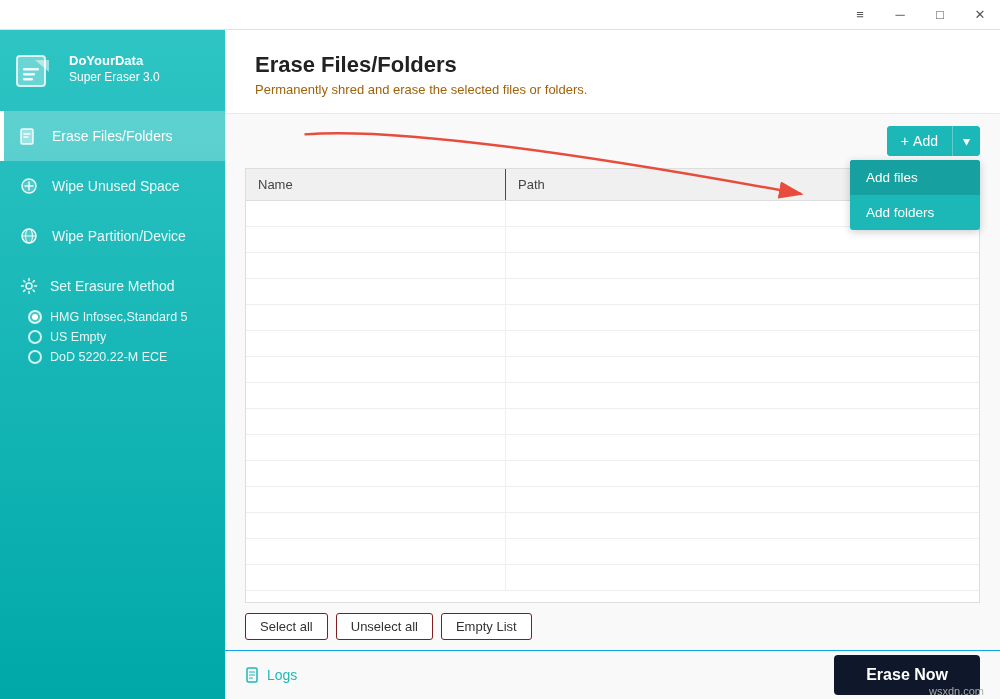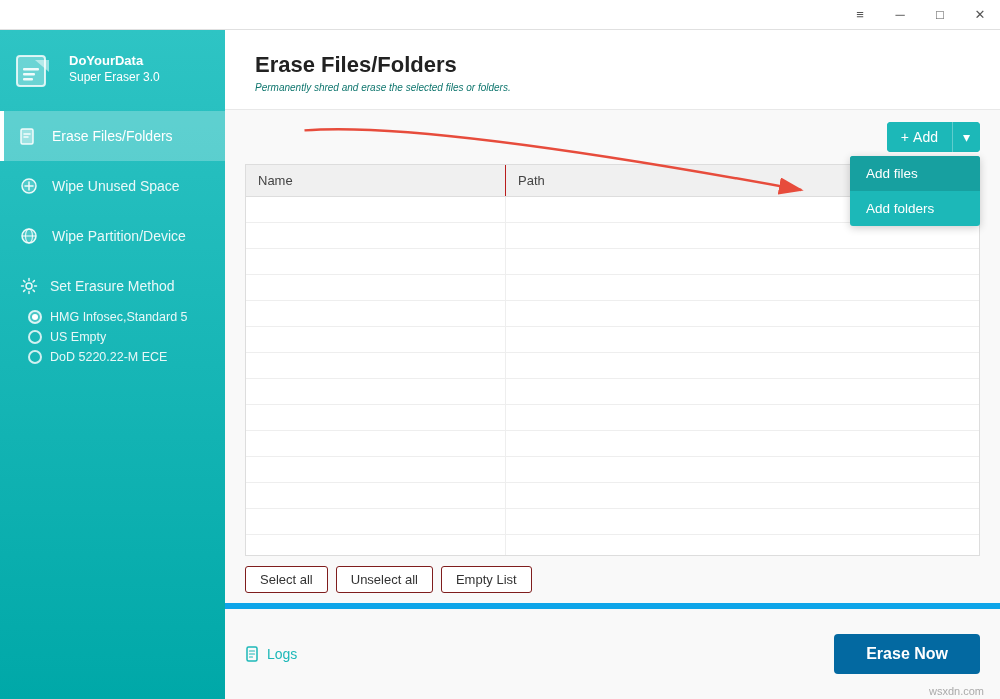--- a/index.html
+++ b/index.html
@@ -187,23 +187,22 @@
     }
 
     .main-title {
       font-size: 22px;
       font-weight: 600;
       color: #222;
       margin-bottom: 4px;
     }
 
     .main-subtitle {
-      font-size: 10px;
-      color: #0f766e;
-      font-style: italic;
+      font-size: 13px;
+      color: #a16207;
     }
 
     .main-body {
       flex: 1;
       display: flex;
       flex-direction: column;
       padding: 0;
       overflow: hidden;
     }
 
@@ -344,37 +343,37 @@
       font-size: 13px;
       color: #333;
       cursor: pointer;
     }
 
     
     .main-footer {
       display: flex;
       align-items: center;
       justify-content: space-between;
-      padding: 25px 20px;
-      border-top: 6px solid #0ea5e9;
+      padding: 4px 20px;
+      border-top: 1px solid #0ea5e9;
       background: #f9f9f9;
     }
 
     .logs-link {
       display: flex;
       align-items: center;
       gap: 6px;
       color: #1cb8b8;
       font-size: 14px;
       cursor: pointer;
       text-decoration: none;
     }
 
     .erase-now-btn {
-      background: #0369a1;
+      background: #0f172a;
       color: #fff;
       border: none;
       border-radius: 4px;
       padding: 11px 32px;
       font-size: 16px;
       font-weight: 600;
       cursor: pointer;
     }
 
     

